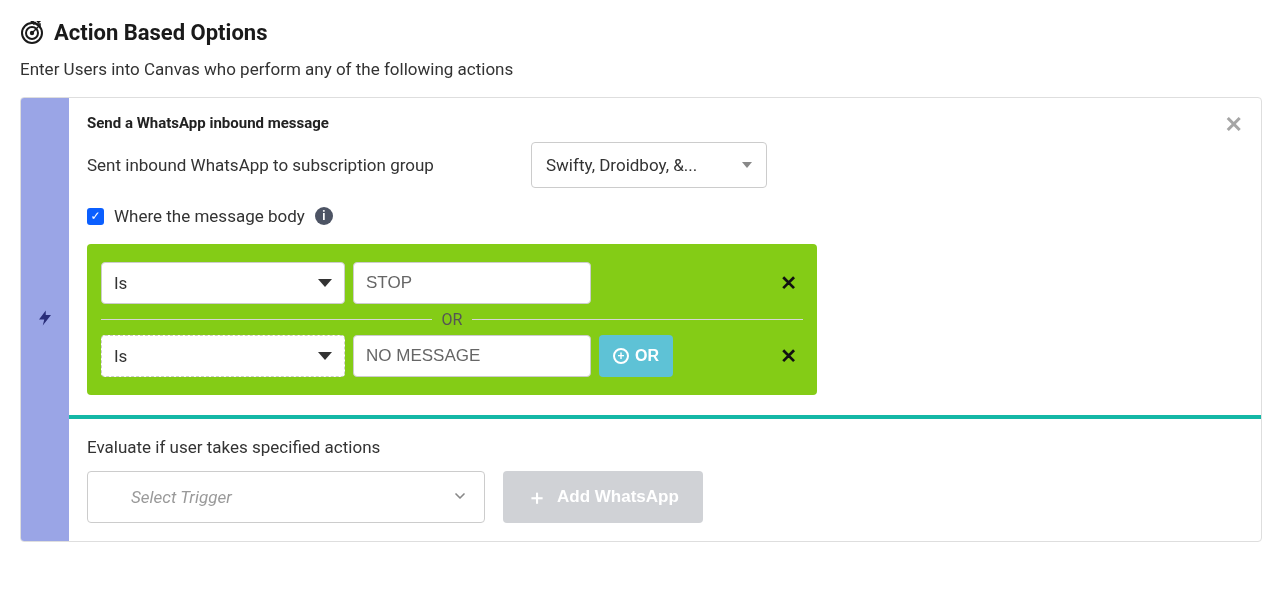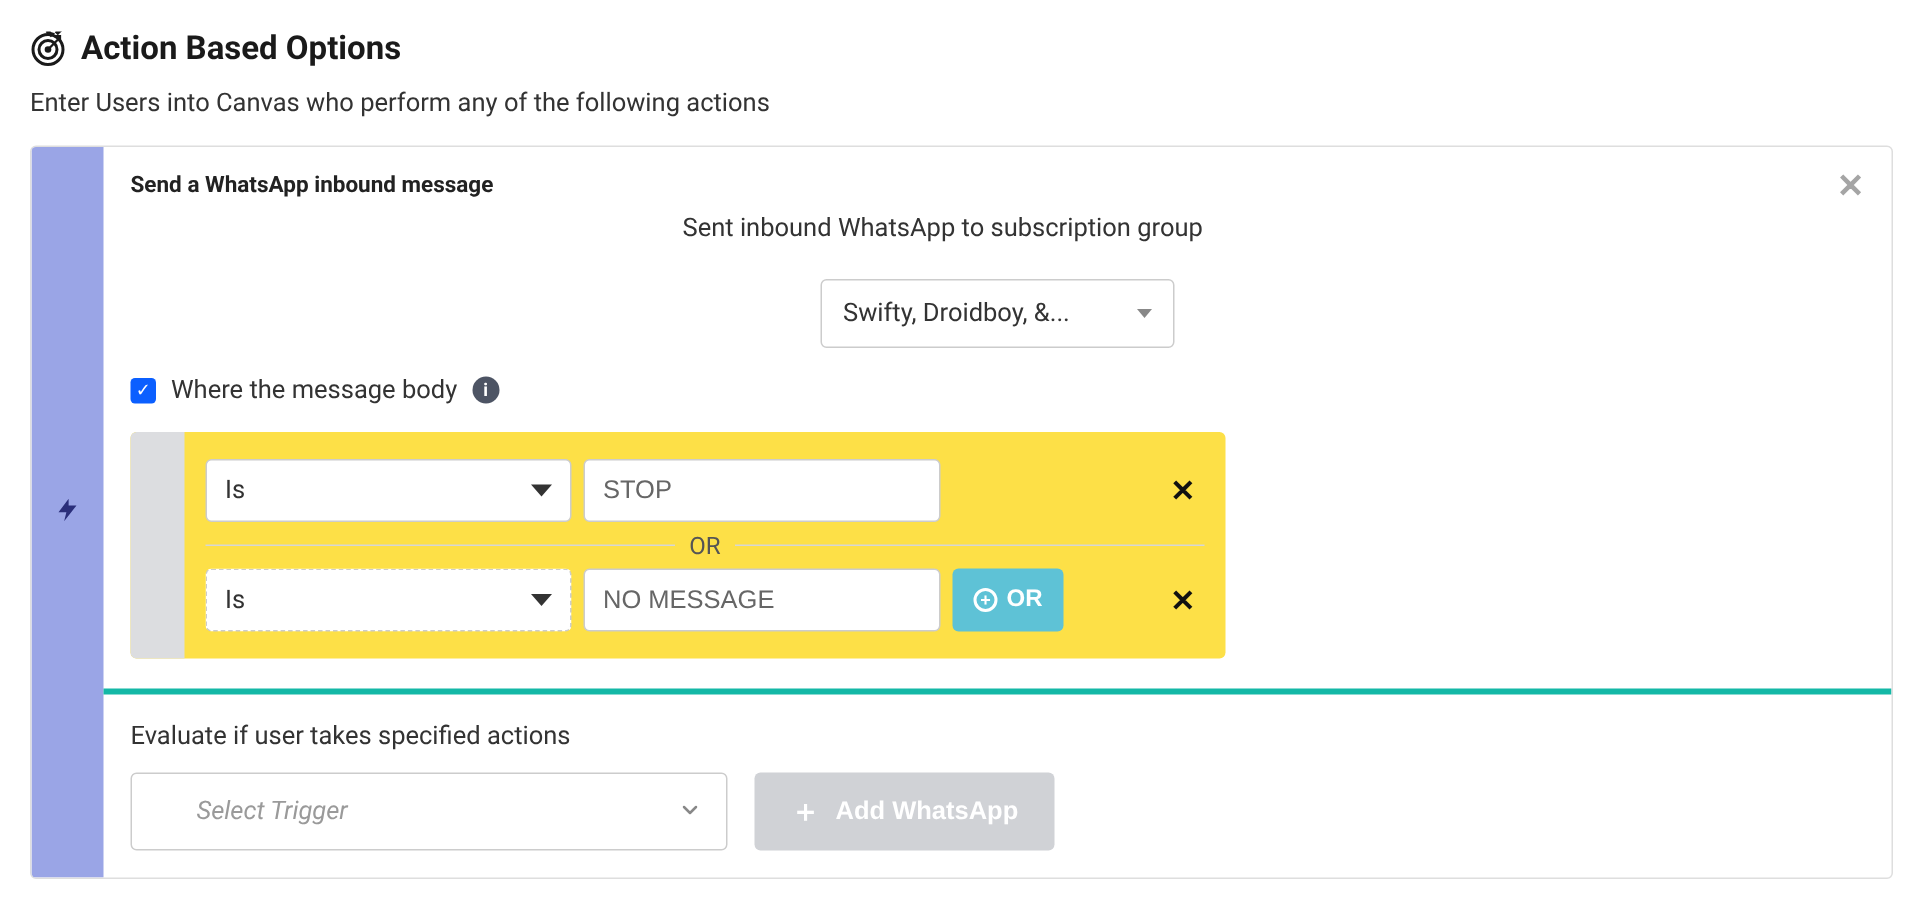--- a/index.html
+++ b/index.html
@@ -66,21 +66,20 @@
     font-size: 22px;
     font-weight: 700;
     cursor: pointer;
     line-height: 1;
   }
   .row-flex {
     display: flex;
     align-items: center;
     gap: 24px;
     margin-bottom: 18px;
-    flex-direction: column;
   }
   .row-label {
     font-size: 17px;
     color: #333;
     width: 420px;
   }
   .select-box {
     display: flex;
     align-items: center;
     justify-content: space-between;
@@ -130,23 +129,24 @@
     color: #fff;
     font-size: 12px;
     display: flex;
     align-items: center;
     justify-content: center;
     font-weight: 700;
     cursor: pointer;
   }
   .rules-block {
     display: flex;
-    background: #fde047;
+    background: #84cc16;
     border-radius: 4px;
     width: 730px;
+    flex-direction: column;
   }
   .rules-handle {
     width: 36px;
     background: #dcdde0;
     border-radius: 4px 0 0 4px;
   }
   .rules-body {
     flex: 1;
     padding: 18px 14px;
   }

